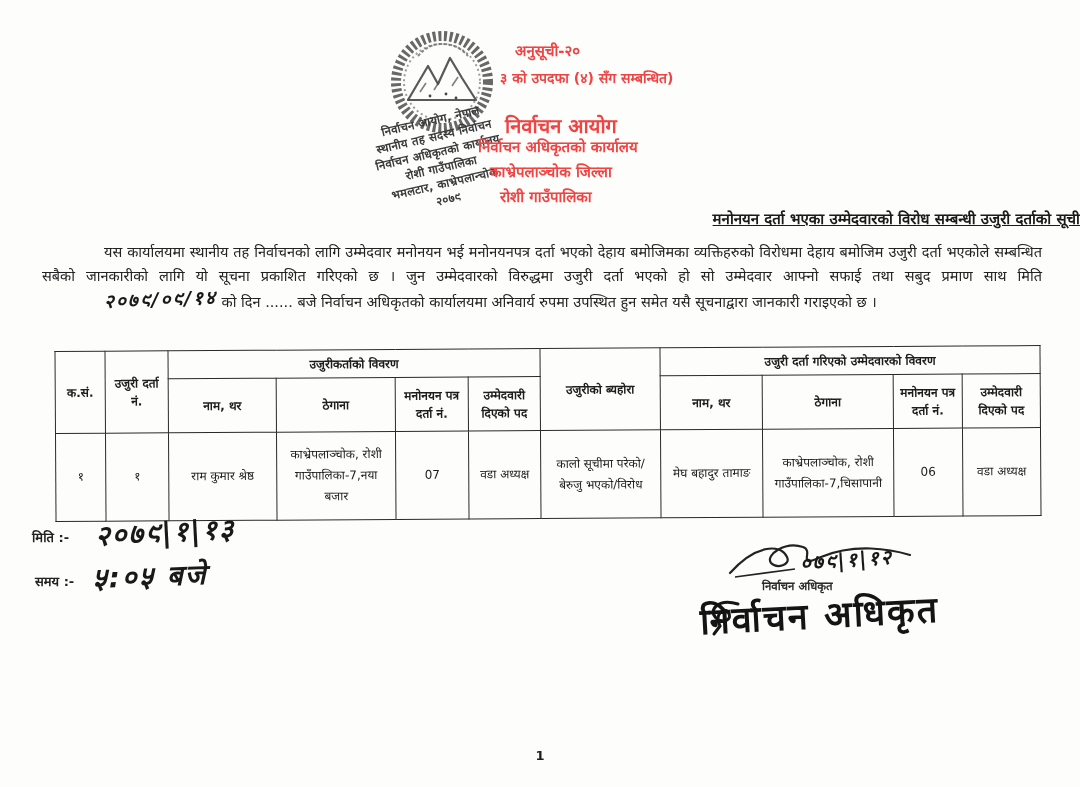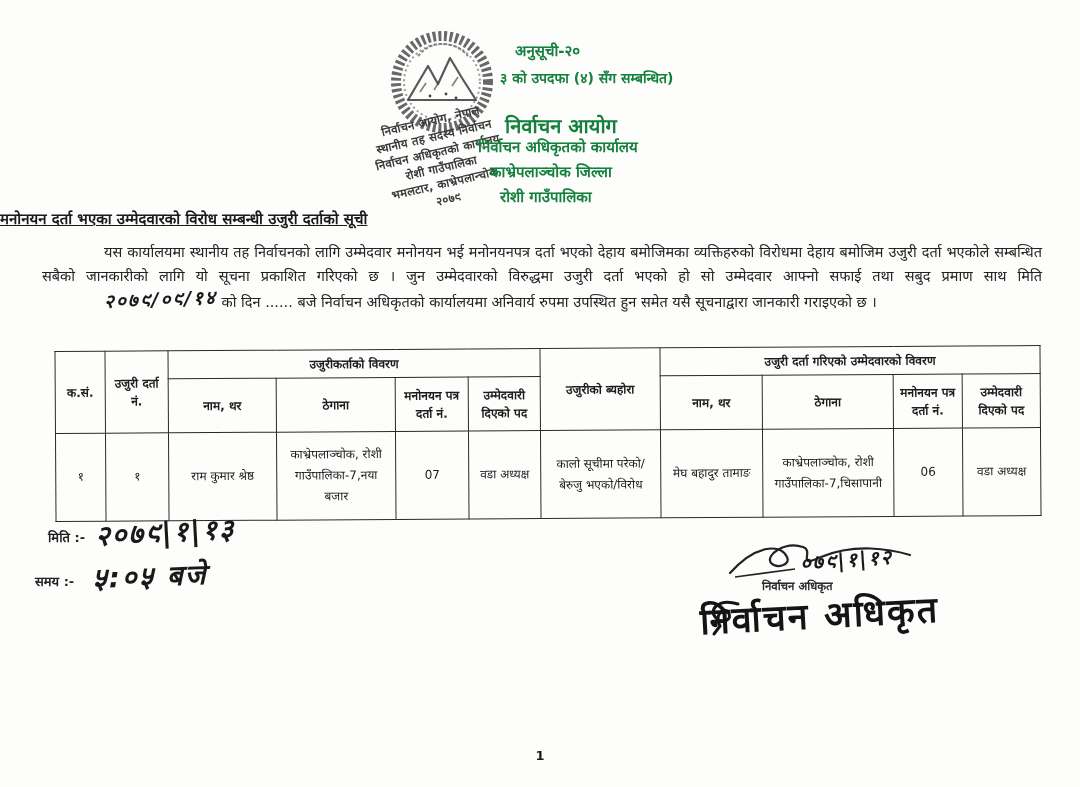--- a/index.html
+++ b/index.html
@@ -3,38 +3,38 @@
 <meta charset="utf-8">
 <style>
   html,body{margin:0;padding:0;background:#e8e8e8;}
   .page{
     position:relative;width:1080px;height:787px;background:#fdfdfc;
     font-family:"DejaVu Sans","Liberation Sans",sans-serif;color:#1c1c1c;
     overflow:hidden;box-shadow:0 0 6px rgba(0,0,0,.25);
   }
   .abs{position:absolute;}
   
-  .h-line{font-weight:bold;color:#15803d;white-space:nowrap;}
+  .h-line{font-weight:bold;color:#ef4444;white-space:nowrap;}
   .schedule{left:515px;top:40px;font-size:15px;}
   .clause{left:500px;top:68px;font-size:14px;}
   .org{left:505px;top:112px;font-size:20px;}
   .office{left:478px;top:136px;font-size:15px;}
   .district{left:490px;top:161px;font-size:15px;text-align:right;}
   .municipality{left:500px;top:186px;font-size:15px;}
   
   .seal{left:390px;top:26px;}
   
   .seal-text{
     left:322px;top:112px;width:235px;transform:rotate(-13deg);
     font-size:11.5px;font-weight:bold;color:#3a3a3a;text-align:center;
     line-height:16px;letter-spacing:.3px;
   }
   
   .title{
-    left:0;top:208px;width:1080px;text-align:left;font-size:15px;
+    left:0;top:208px;width:1080px;text-align:right;font-size:15px;
     font-weight:bold;text-decoration:underline;color:#1a1a1a;
   }
   
   .body-para{
     left:42px;top:240px;width:1000px;font-size:14.5px;line-height:24px;
     text-align:justify;text-indent:62px;color:#222;margin:0;
   }
   .hand{
     font-weight:bold;color:#191919;font-style:italic;
     letter-spacing:2px;
@@ -47,21 +47,21 @@
   }
   .reg-table td,.reg-table th{
     border:1.6px solid #2a2a2a;text-align:center;vertical-align:middle;
     padding:2px 4px;font-weight:600;line-height:18px;word-wrap:break-word;
   }
   .reg-table .grp{height:28px;}
   .reg-table .sub{height:54px;}
   .reg-table .dat td{height:83px;font-weight:500;line-height:21px;}
   
   .foot-label{font-size:13px;font-weight:bold;color:#222;}
-  .date-label{left:48px;top:528px;}
+  .date-label{left:32px;top:528px;}
   .time-label{left:35px;top:572px;}
   .date-value{left:95px;top:512px;font-size:28px;transform:rotate(-3deg);}
   .time-value{left:92px;top:556px;font-size:28px;transform:rotate(-2deg);}
   .sign-date{left:800px;top:546px;font-size:20px;transform:rotate(-4deg);}
   .signature{left:725px;top:535px;}
   .officer-small{left:762px;top:578px;font-size:11.5px;font-weight:bold;color:#2b2b2b;}
   .officer-stamp{
     left:700px;top:590px;font-size:36px;font-weight:800;color:#141414;
     transform:rotate(-3deg);letter-spacing:2px;white-space:nowrap;
   }

